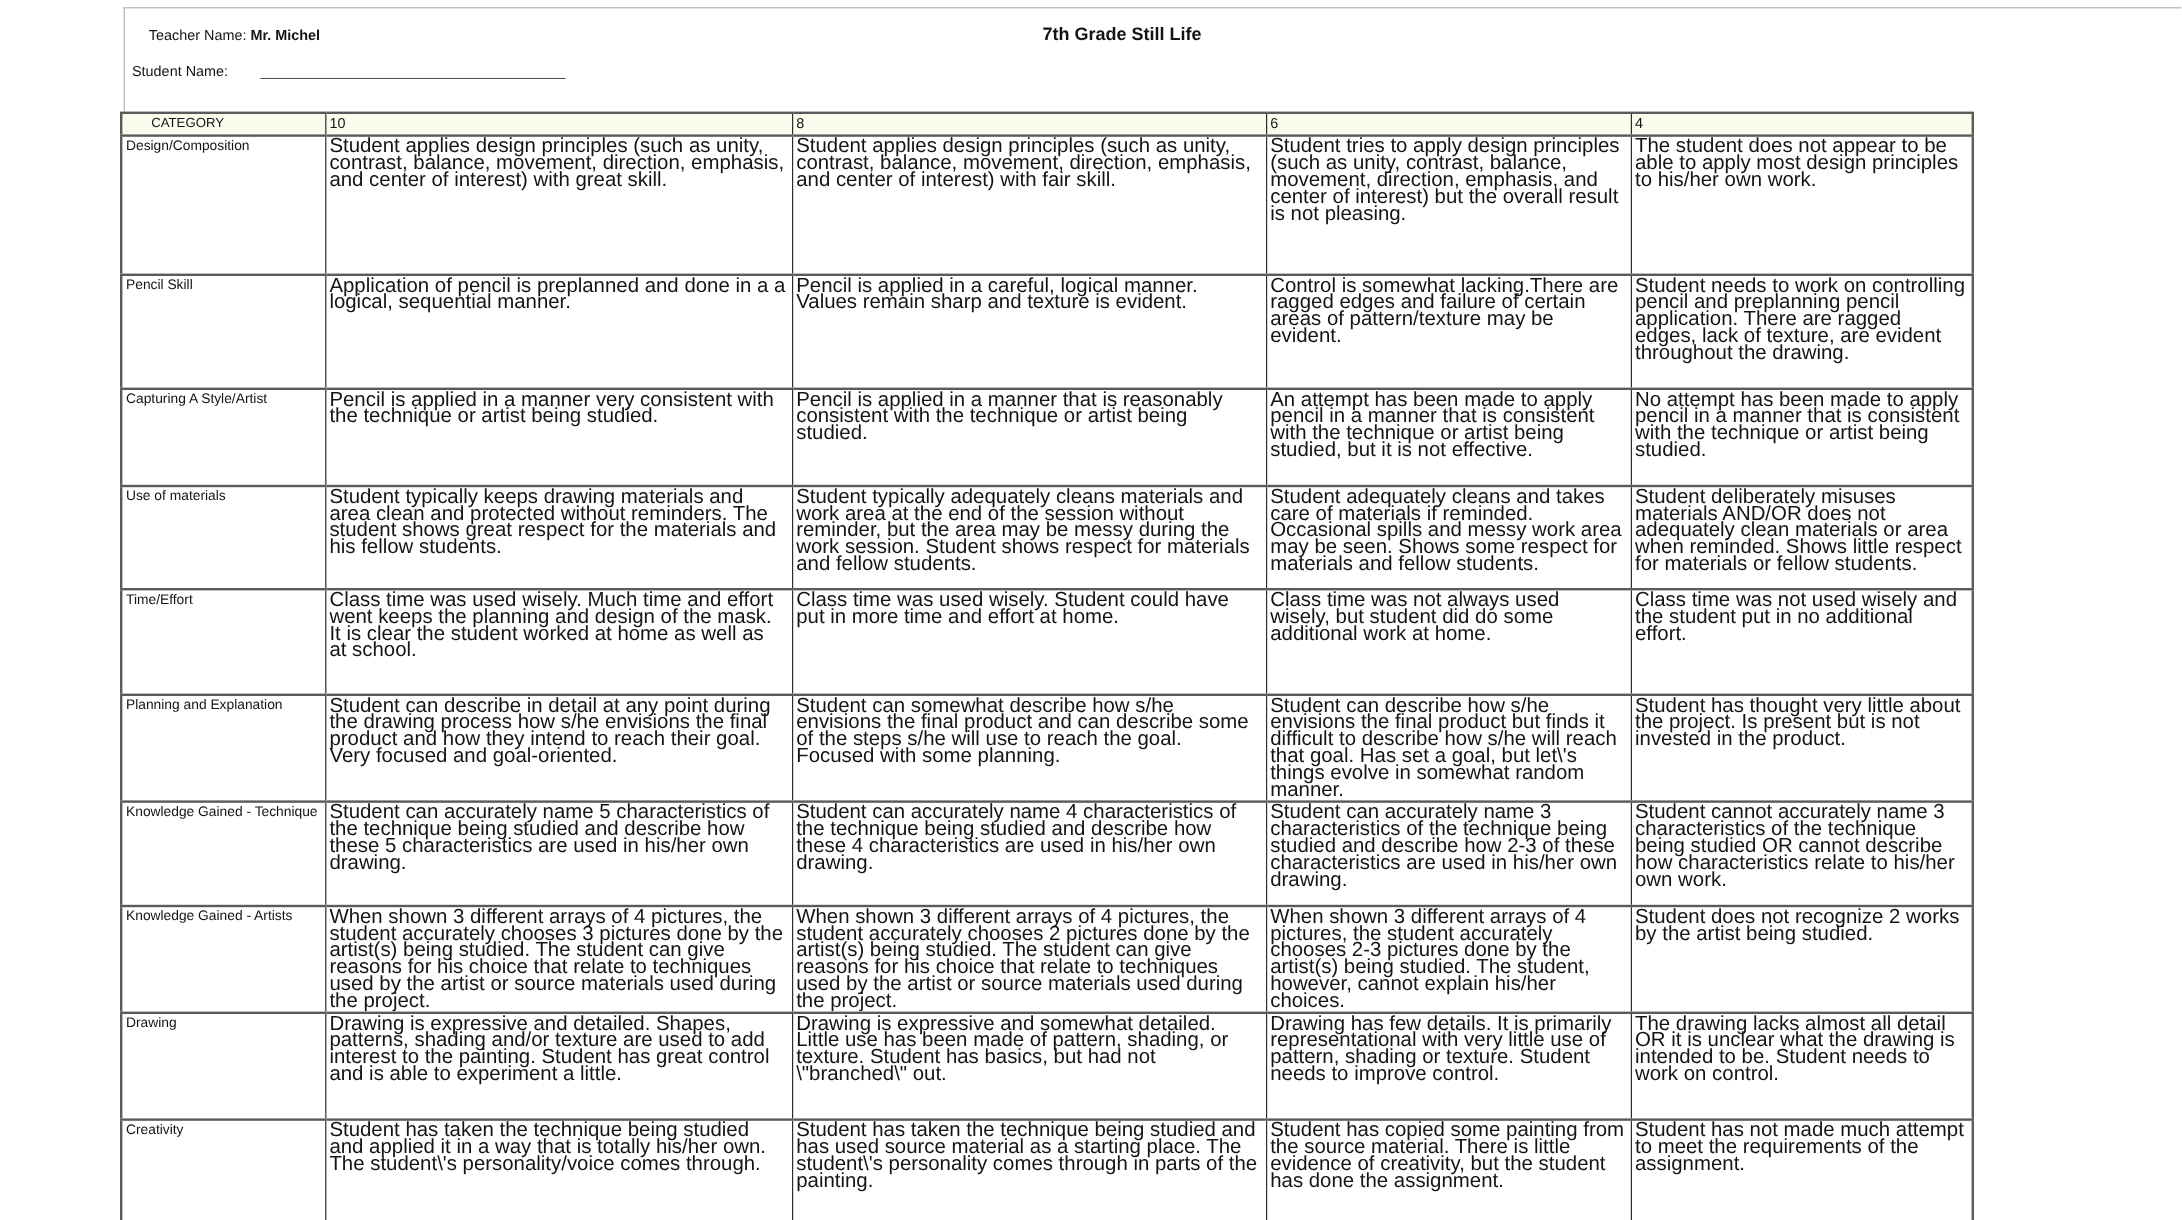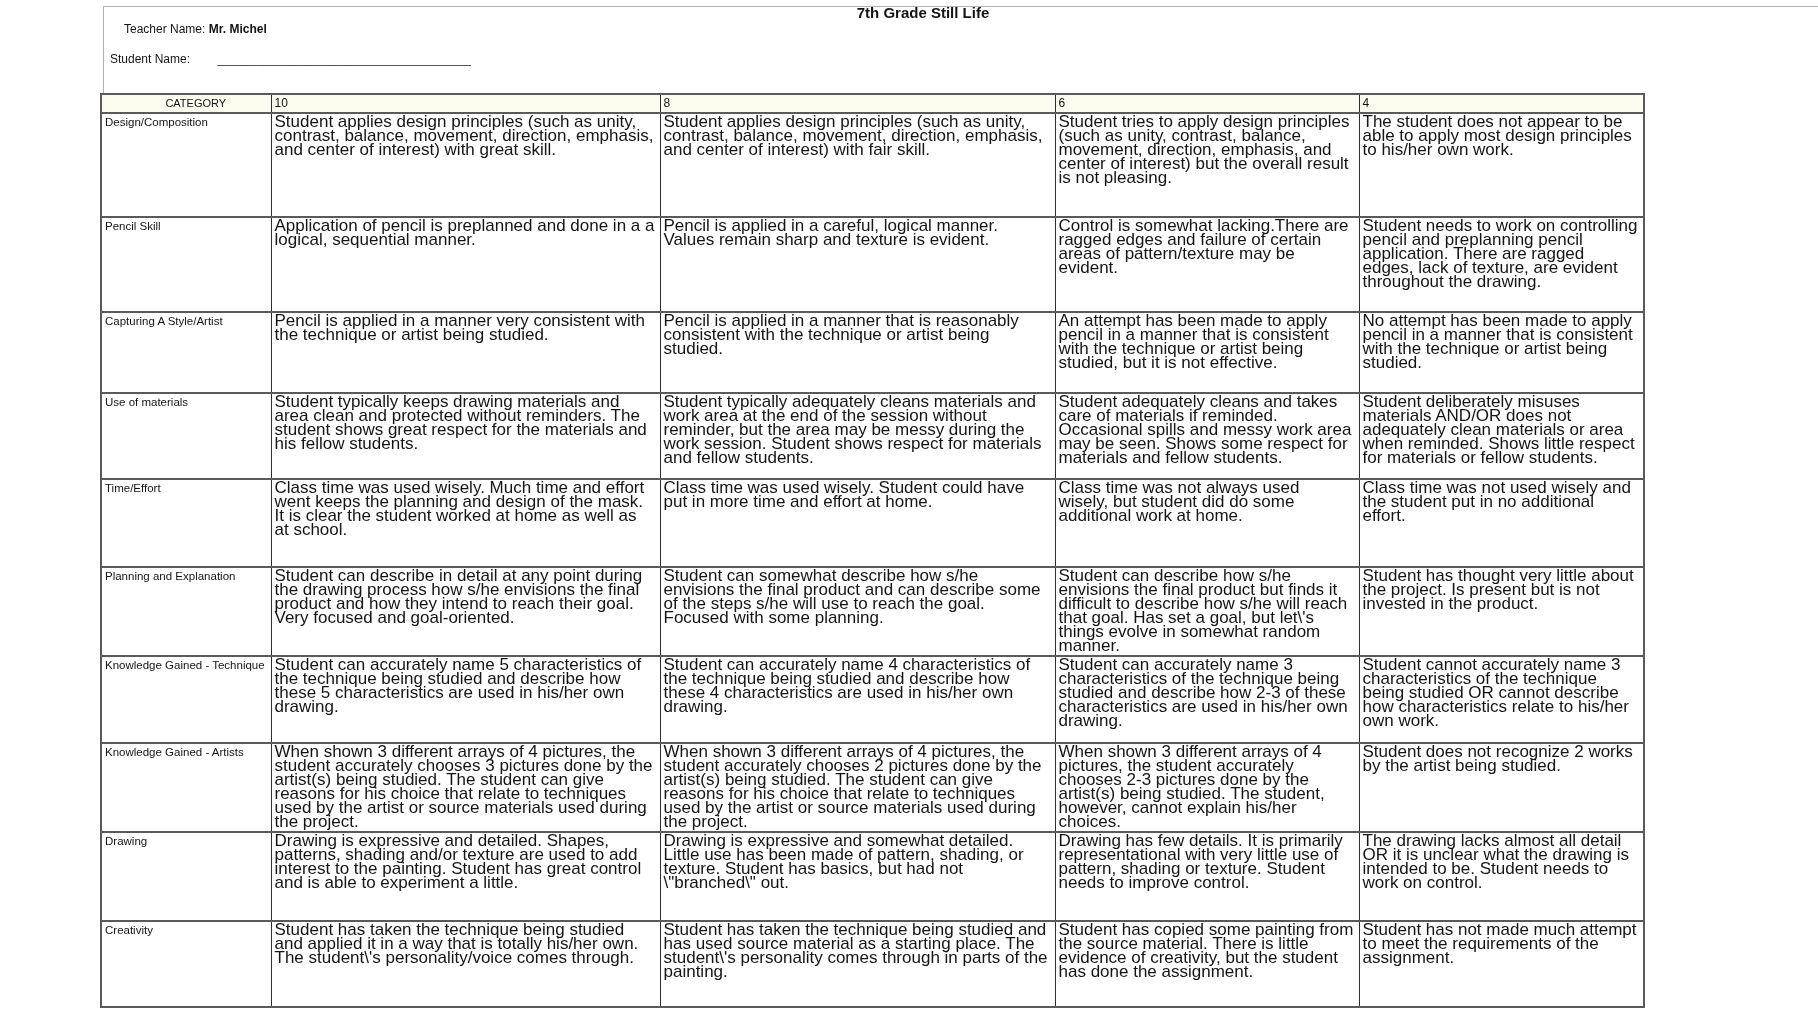--- a/index.html
+++ b/index.html
@@ -3,44 +3,44 @@
 <meta charset="utf-8">
 <style>
   html,body { margin:0; padding:0; }
   body {
     width:1818px; height:1017px; background:#ffffff; position:relative;
     font-family:"Liberation Sans", sans-serif; color:#141414;
     overflow:hidden;
   }
   .page-top-line { position:absolute; top:6px; left:103px; right:0; height:0; border-top:1px solid #b4b4b4; }
   .page-left-line { position:absolute; top:6px; left:103px; height:87px; width:0; border-left:1px solid #b4b4b4; }
-  .doc-title { position:absolute; top:4px; left:103px; width:1640px; text-align:center; font-size:15px; font-weight:bold; }
+  .doc-title { position:absolute; top:20px; left:103px; width:1640px; text-align:center; font-size:15px; font-weight:bold;padding-left:12px; }
   .teacher-line { position:absolute; top:22px; left:110px; font-size:12px;margin-left:14px; }
   .teacher-line b { font-weight:bold; }
   .student-line { position:absolute; top:52px; left:110px; font-size:12px; }
   .student-line .blank { margin-left:24px; color:#333; }
 
   table.rubric {
     position:absolute; top:93px; left:100px; width:1543px;
     border-collapse:collapse; table-layout:fixed;
     border:2px solid #5a5a5a;
   }
   .rubric th, .rubric td {
     border:1px solid #2e2e2e;
     border-top:2px solid #5a5a5a;
     vertical-align:top; text-align:left;
     font-weight:normal; font-size:17px; line-height:14px;
     padding:1px 5px 2px 3px; overflow:hidden;
     word-wrap:break-word;
   }
   .rubric thead th { background:#fbfbee; font-size:12px; }
-  .rubric th.cat-h { text-align:center; font-size:11px;padding-left:24px; }
+  .rubric th.cat-h { text-align:left; font-size:11px;padding-left:24px; }
   .rubric td.cat { font-size:11.5px; }
   tr.hr  { height:19px; }
-  tr.r0  { height:104px; }
+  tr.r0  { height:116px; }
   tr.r1  { height:95px; }
   tr.r2  { height:81px;padding-left:19px; }
   tr.r3  { height:86px; }
   tr.r4  { height:88px; }
   tr.r5  { height:88px; }
   tr.r6  { height:87px; }
   tr.r7  { height:83px; }
   tr.r8  { height:89px; }
   tr.r9  { height:86px; }
 </style>

